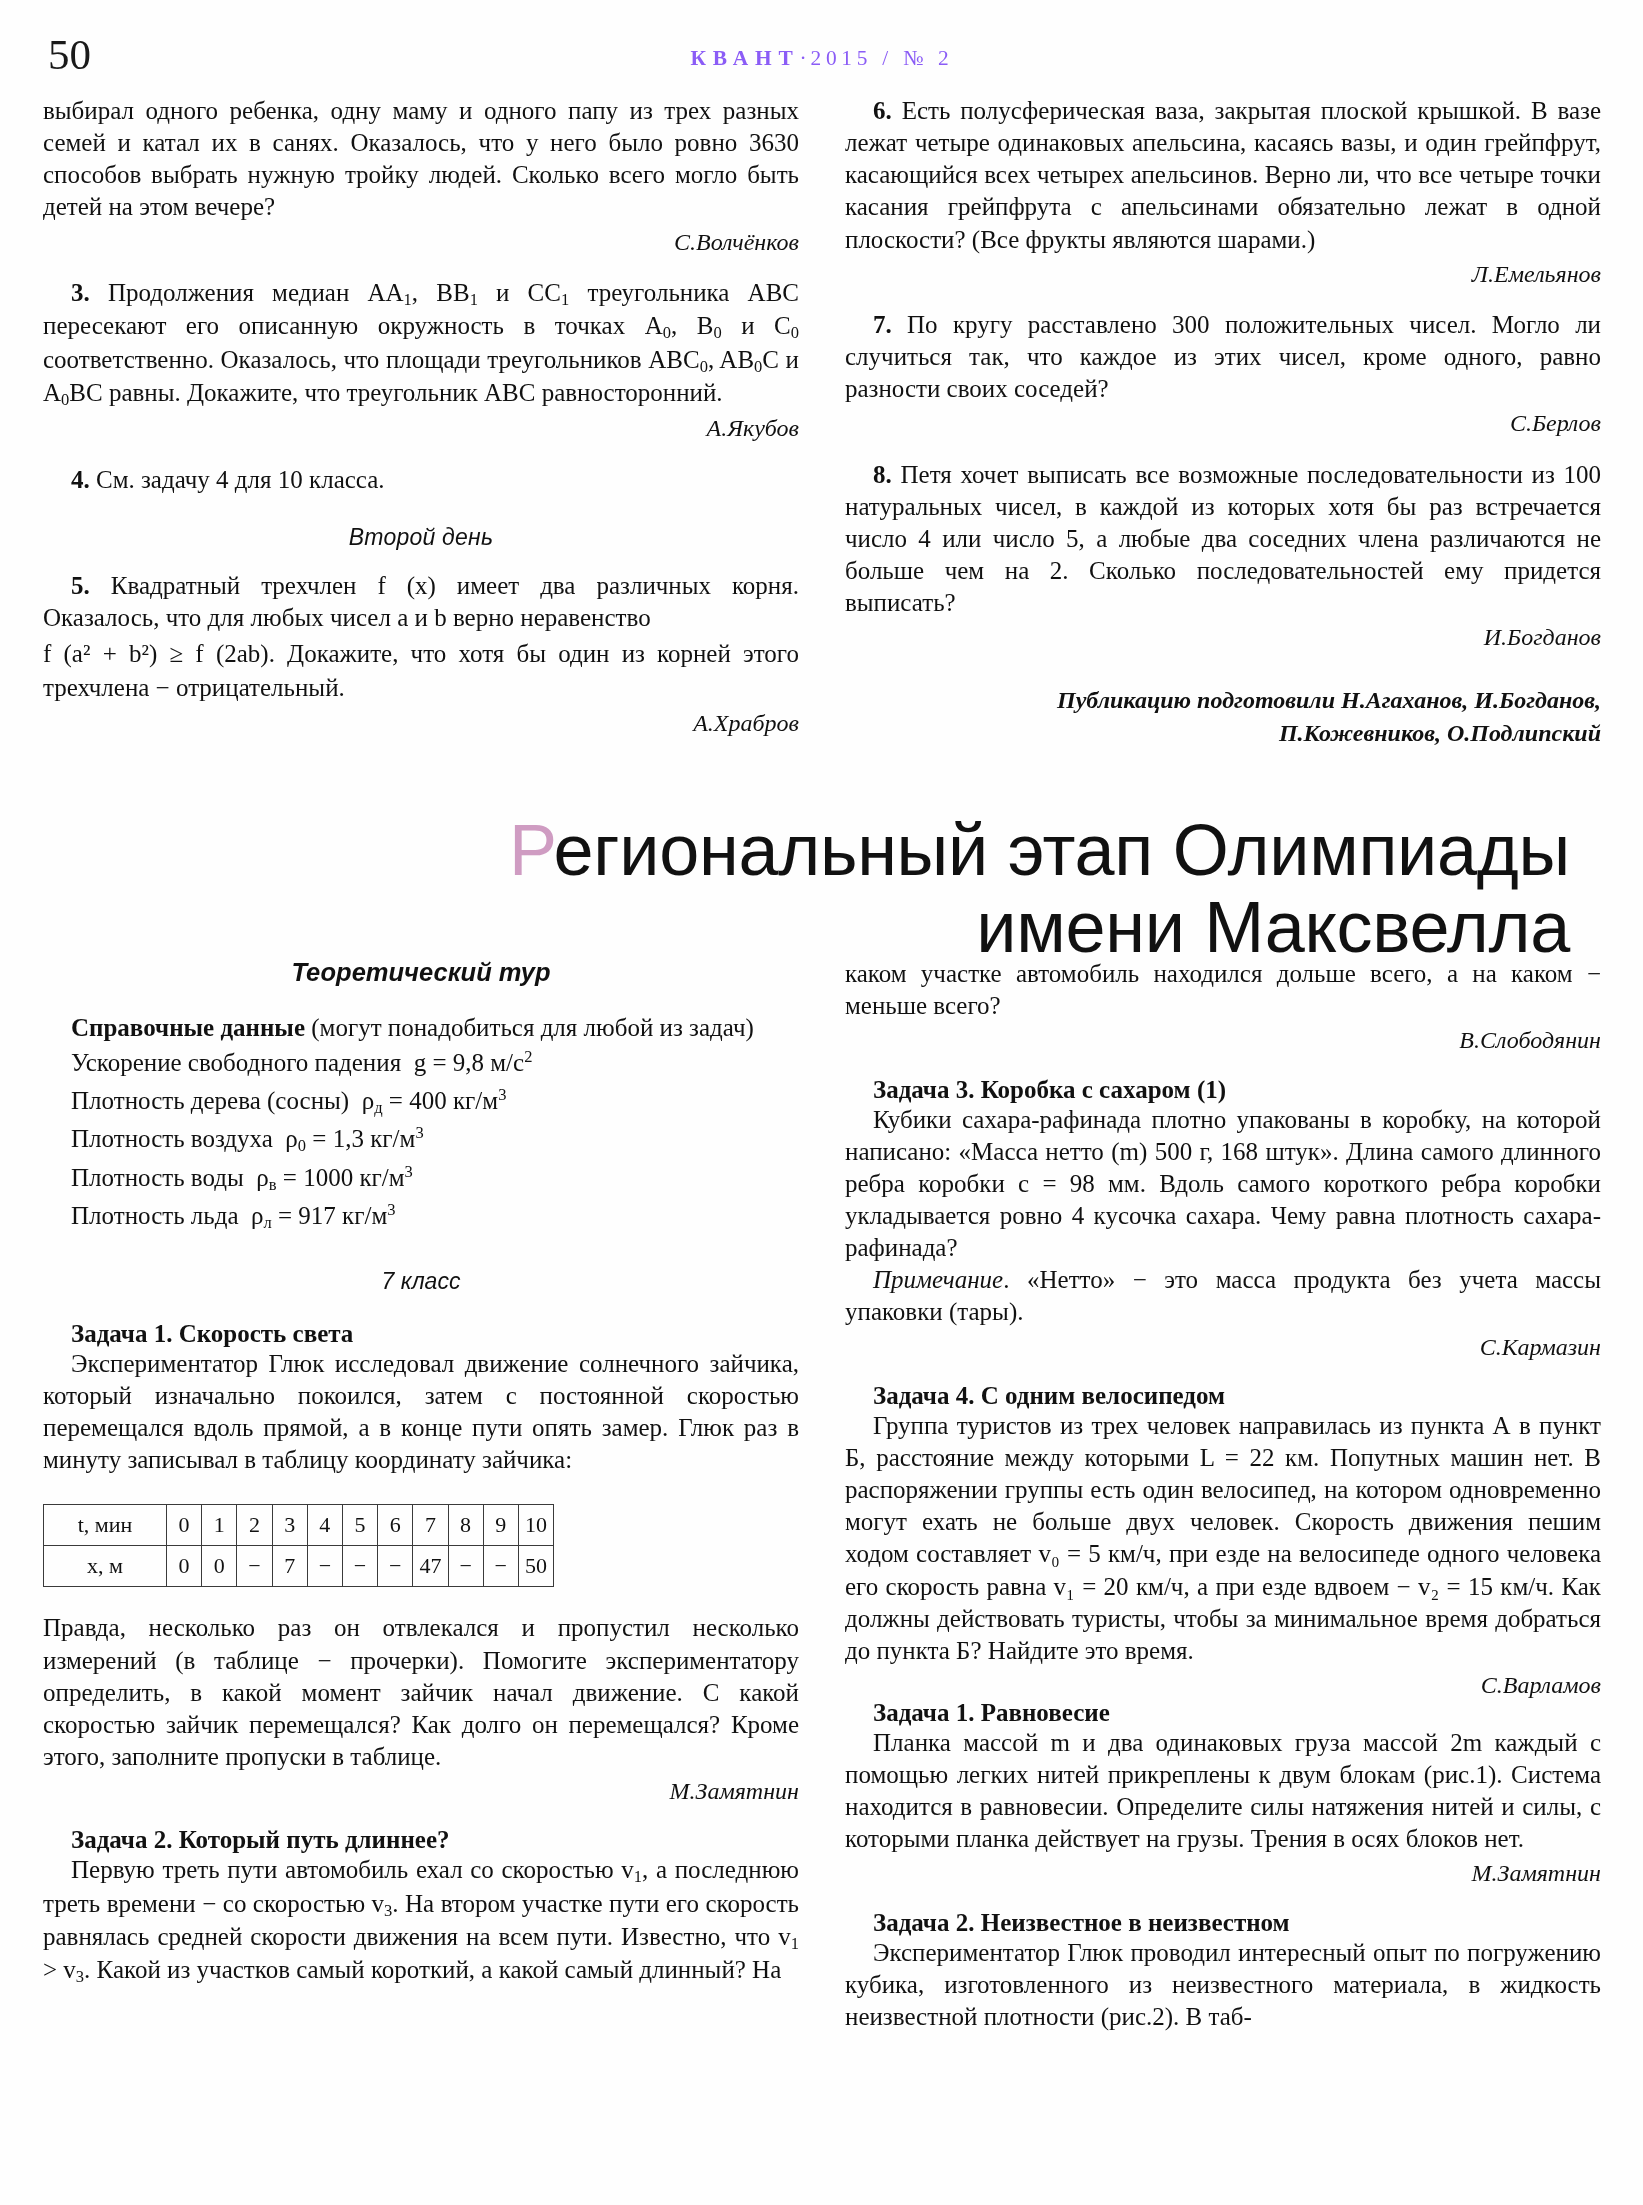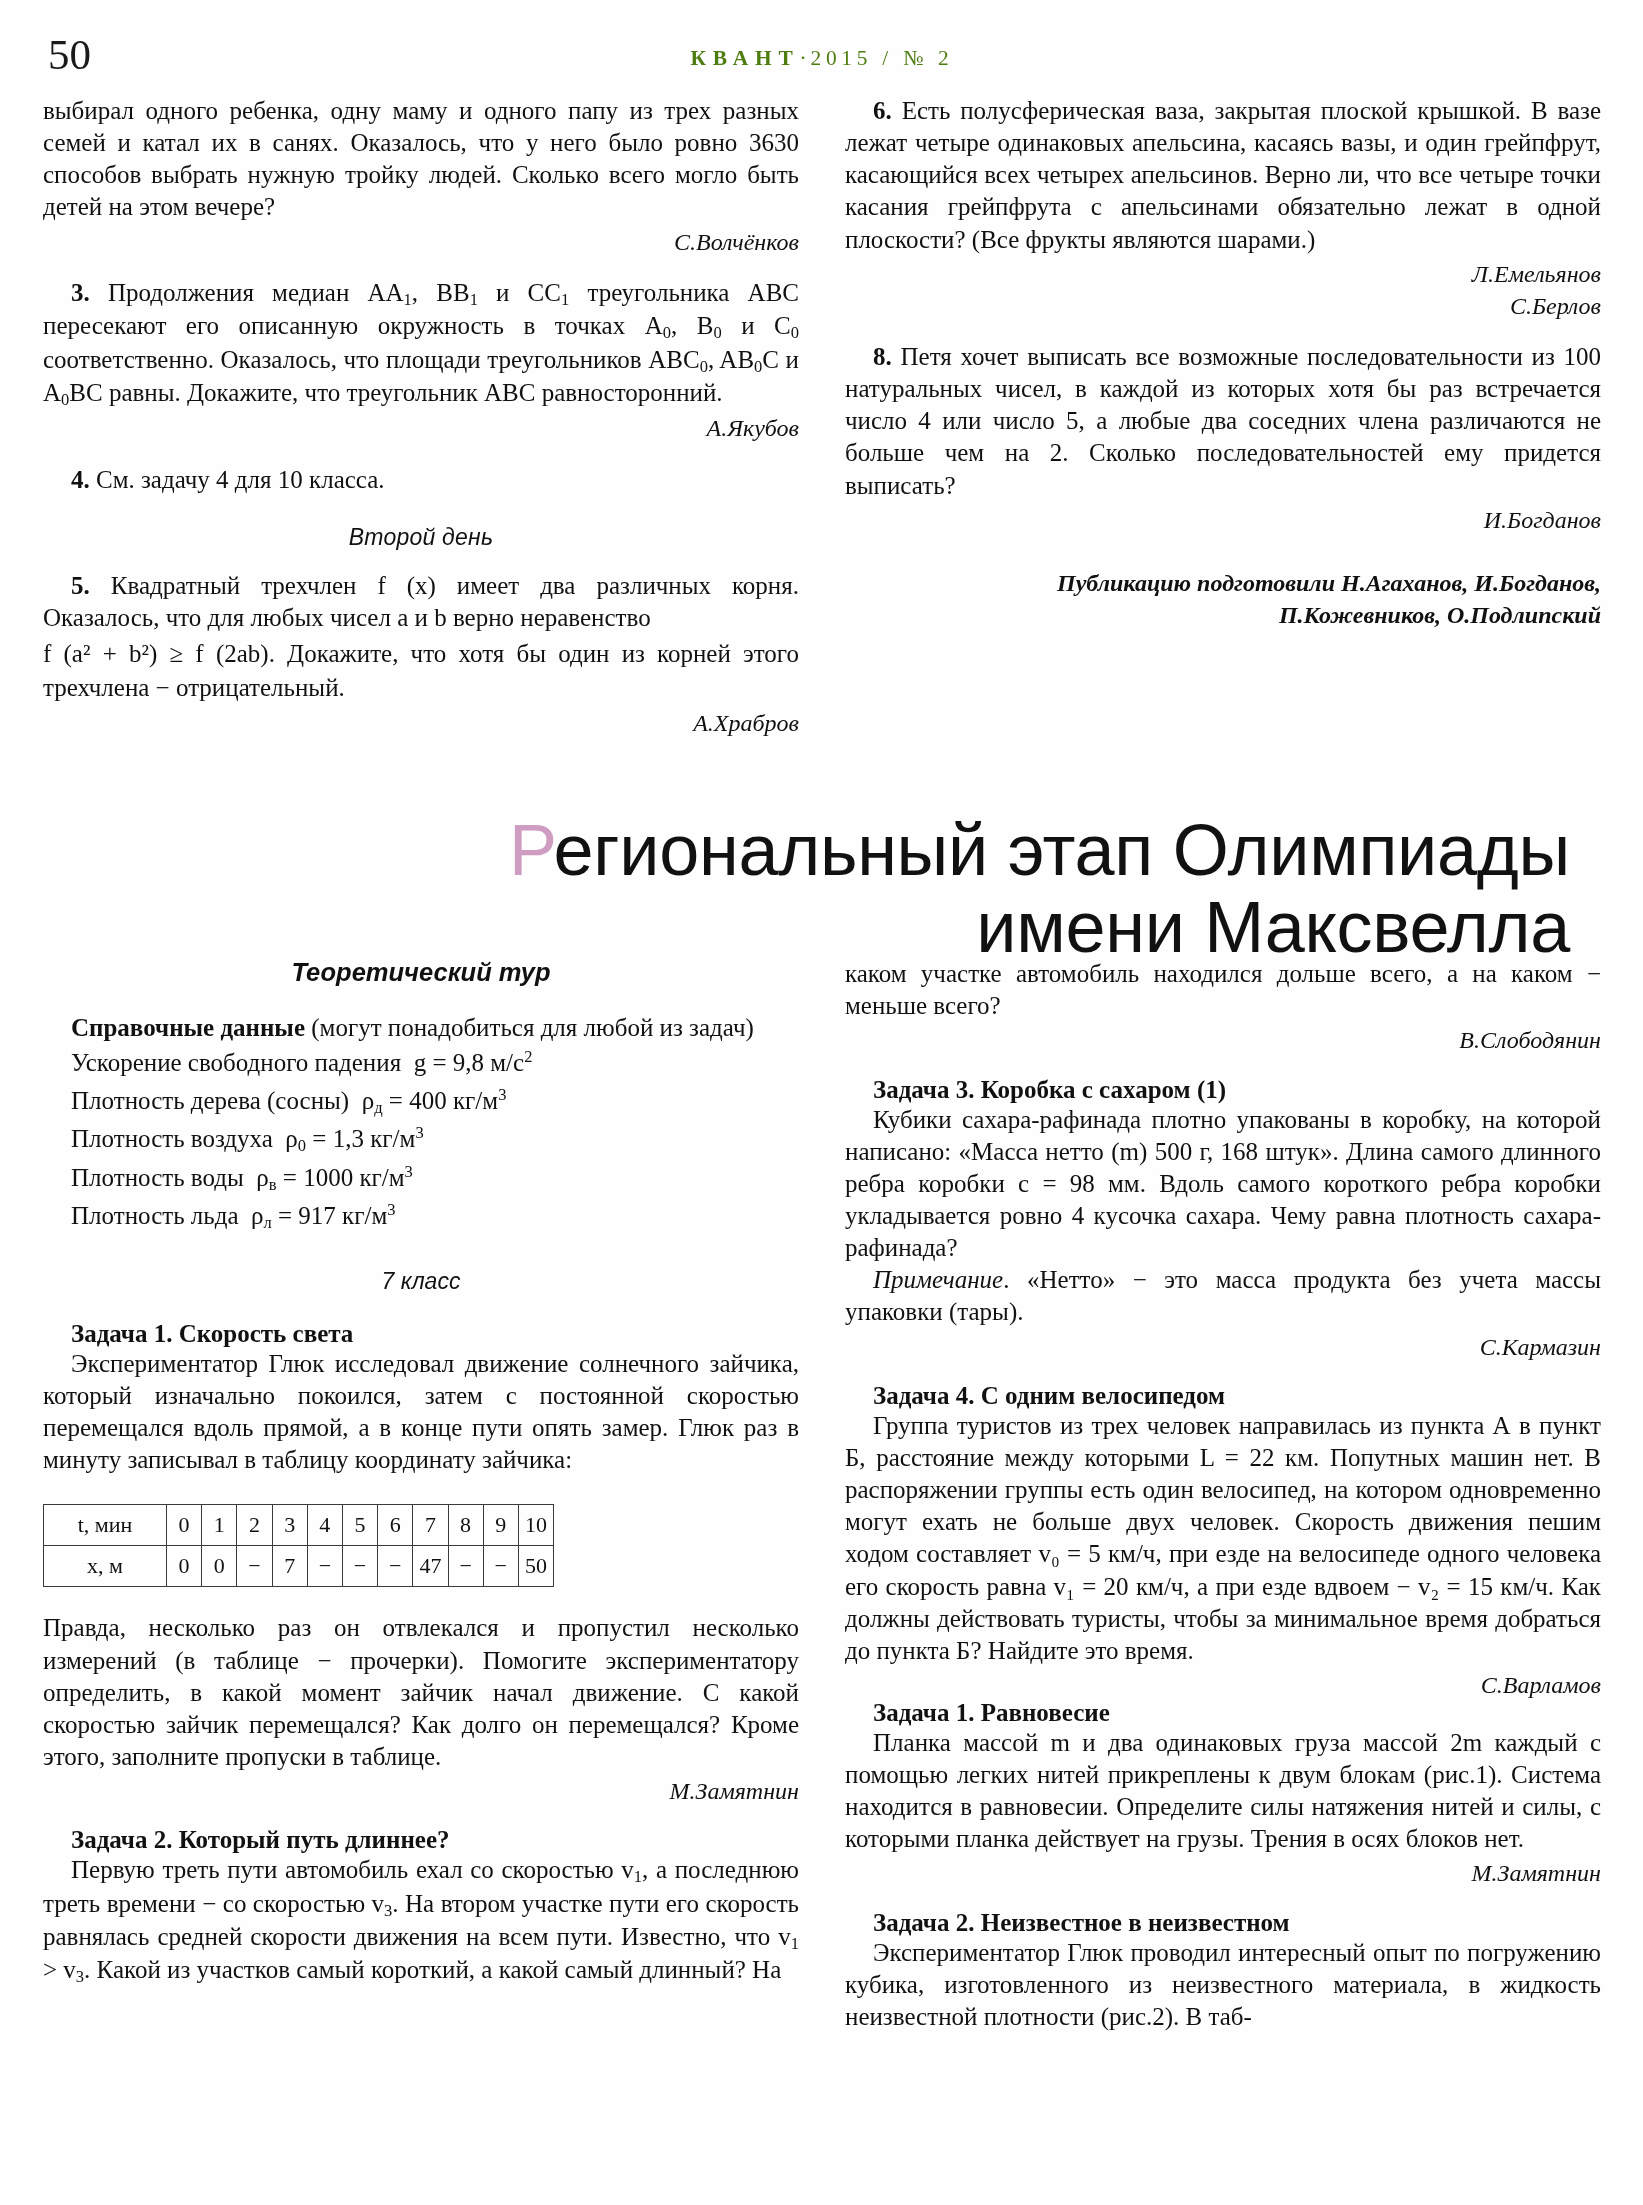--- a/index.html
+++ b/index.html
@@ -38,21 +38,21 @@
   }
   .journal-line {
     position: absolute;
     left: 0;
     right: 0;
     top: 18px;
     text-align: center;
     font-size: 21.4px;
     letter-spacing: 0.32em;
     font-weight: bold;
-    color: #4d7c0f;
+    color: #8b5cf6;
   }
   .journal-line .sep { font-weight: normal; letter-spacing: 0.18em; }
   .journal-line .issue { font-weight: normal; letter-spacing: 0.22em; }
 
   
   .cols {
     position: absolute;
     left: 43px;
     right: 43px;
     display: flex;
@@ -214,20 +214,21 @@
       <p class="body"><span class="indent"></span><span class="num">5.</span> <span>Квадратный трехчлен f (x) имеет два различных корня. Оказалось, что для любых чисел a и b верно неравенство</span></p>
       <p class="formula-line"><span class="mathi">f (a² + b²) ≥ f (2ab)</span><span>. Докажите, что хотя бы один из корней этого трехчлена − отрицательный.</span></p>
       <p class="author">А.Храбров</p>
     </div>
 
     <div class="col">
 
       <p class="body"><span class="indent"></span><span class="num">6.</span> <span>Есть полусферическая ваза, закрытая плоской крышкой. В вазе лежат четыре одинаковых апельсина, касаясь вазы, и один грейпфрут, касающийся всех четырех апельсинов. Верно ли, что все четыре точки касания грейпфрута с апельсинами обязательно лежат в одной плоскости? (Все фрукты являются шарами.)</span></p>
       <p class="author">Л.Емельянов</p>
 
+      <p class="body gap"><span class="indent"></span><span class="num">7.</span> <span>По кругу расставлено 300 положительных чисел. Могло ли случиться так, что каждое из этих чисел, кроме одного, равно разности своих соседей?</span></p>
       <p class="author">С.Берлов</p>
 
       <p class="body gap"><span class="indent"></span><span class="num">8.</span> <span>Петя хочет выписать все возможные последовательности из 100 натуральных чисел, в каждой из которых хотя бы раз встречается число 4 или число 5, а любые два соседних члена различаются не больше чем на 2. Сколько последовательностей ему придется выписать?</span></p>
       <p class="author">И.Богданов</p>
 
       <div class="credits">
         <div>Публикацию подготовили Н.Агаханов, И.Богданов,</div>
         <div>П.Кожевников, О.Подлипский</div>
       </div>
     </div>

